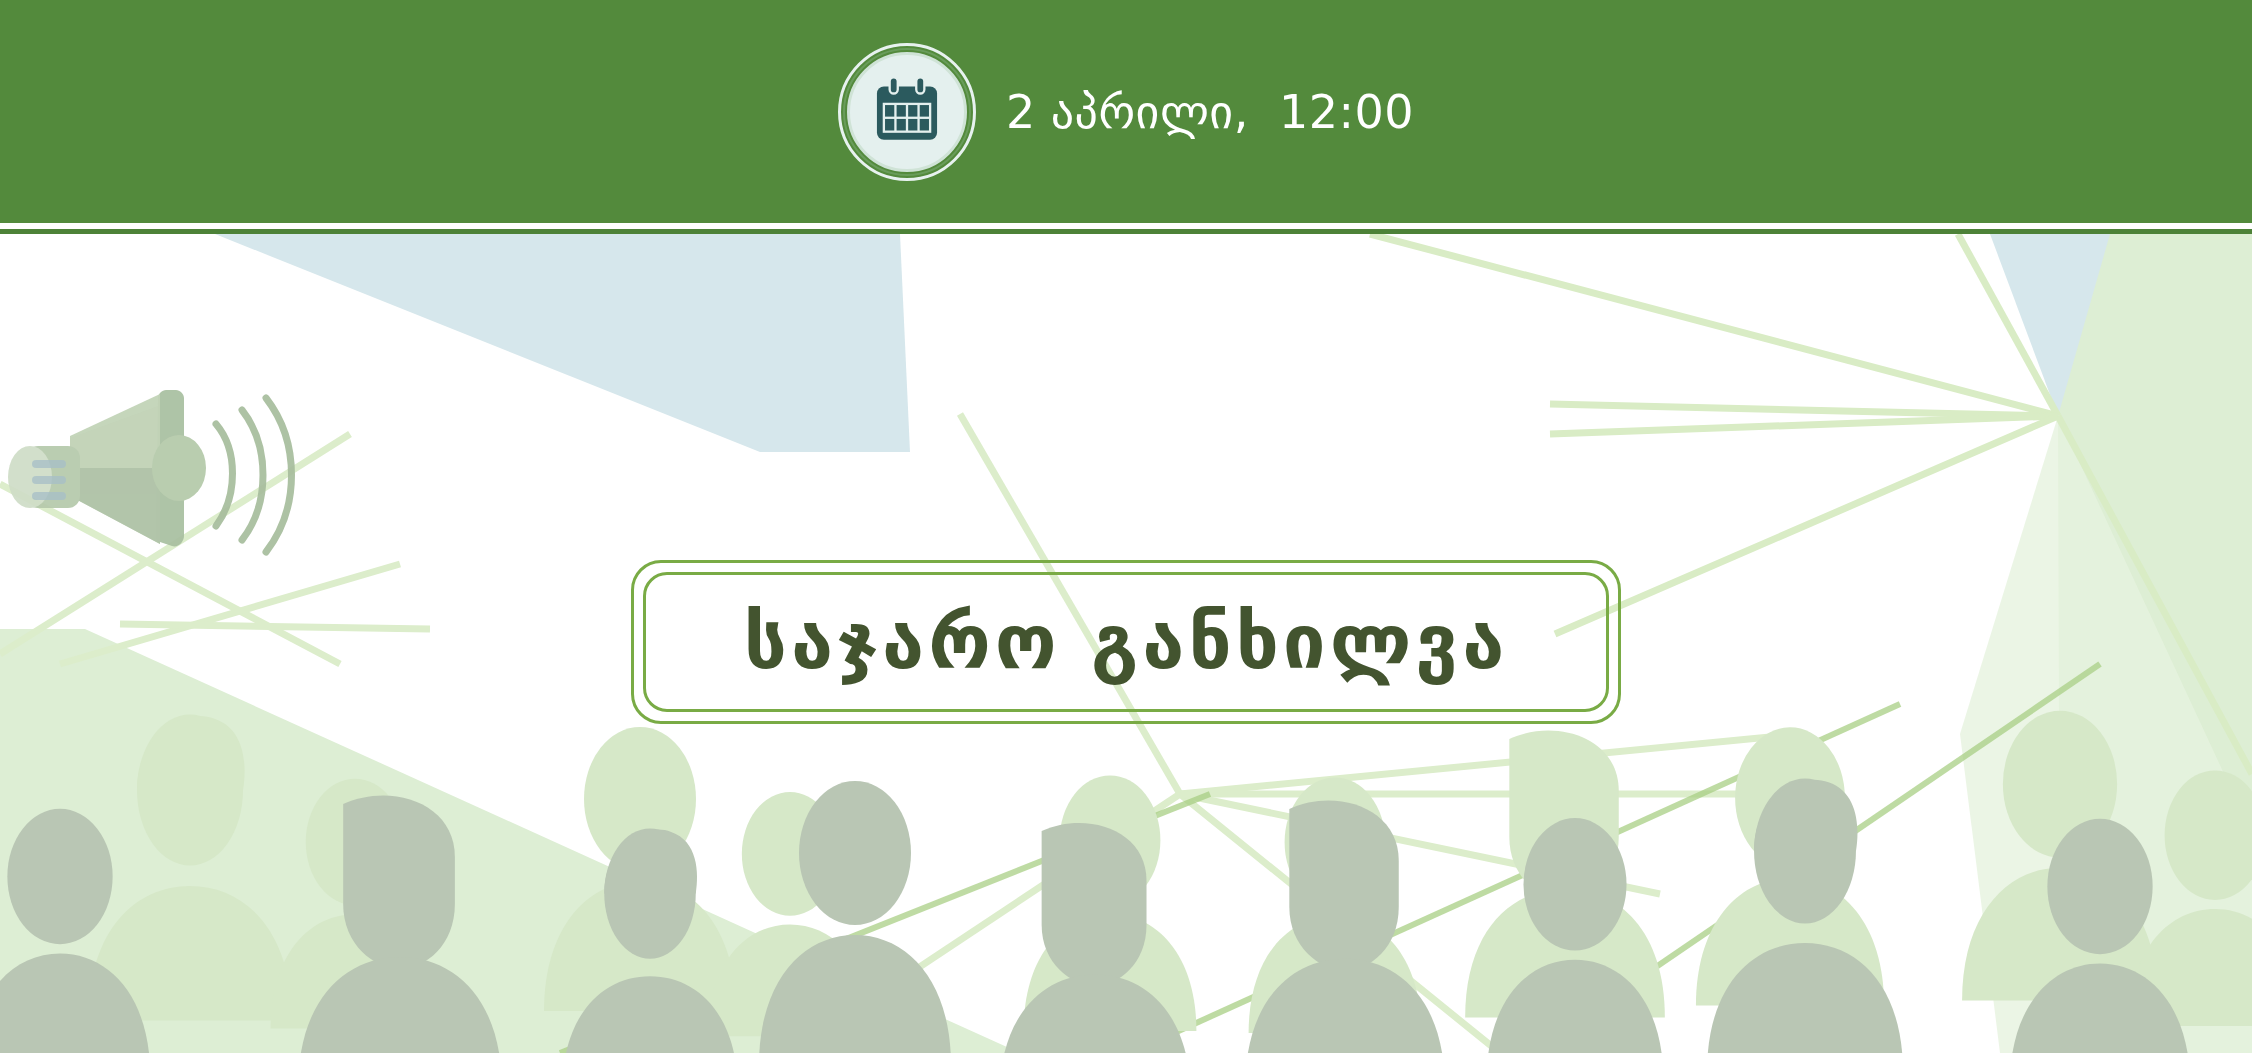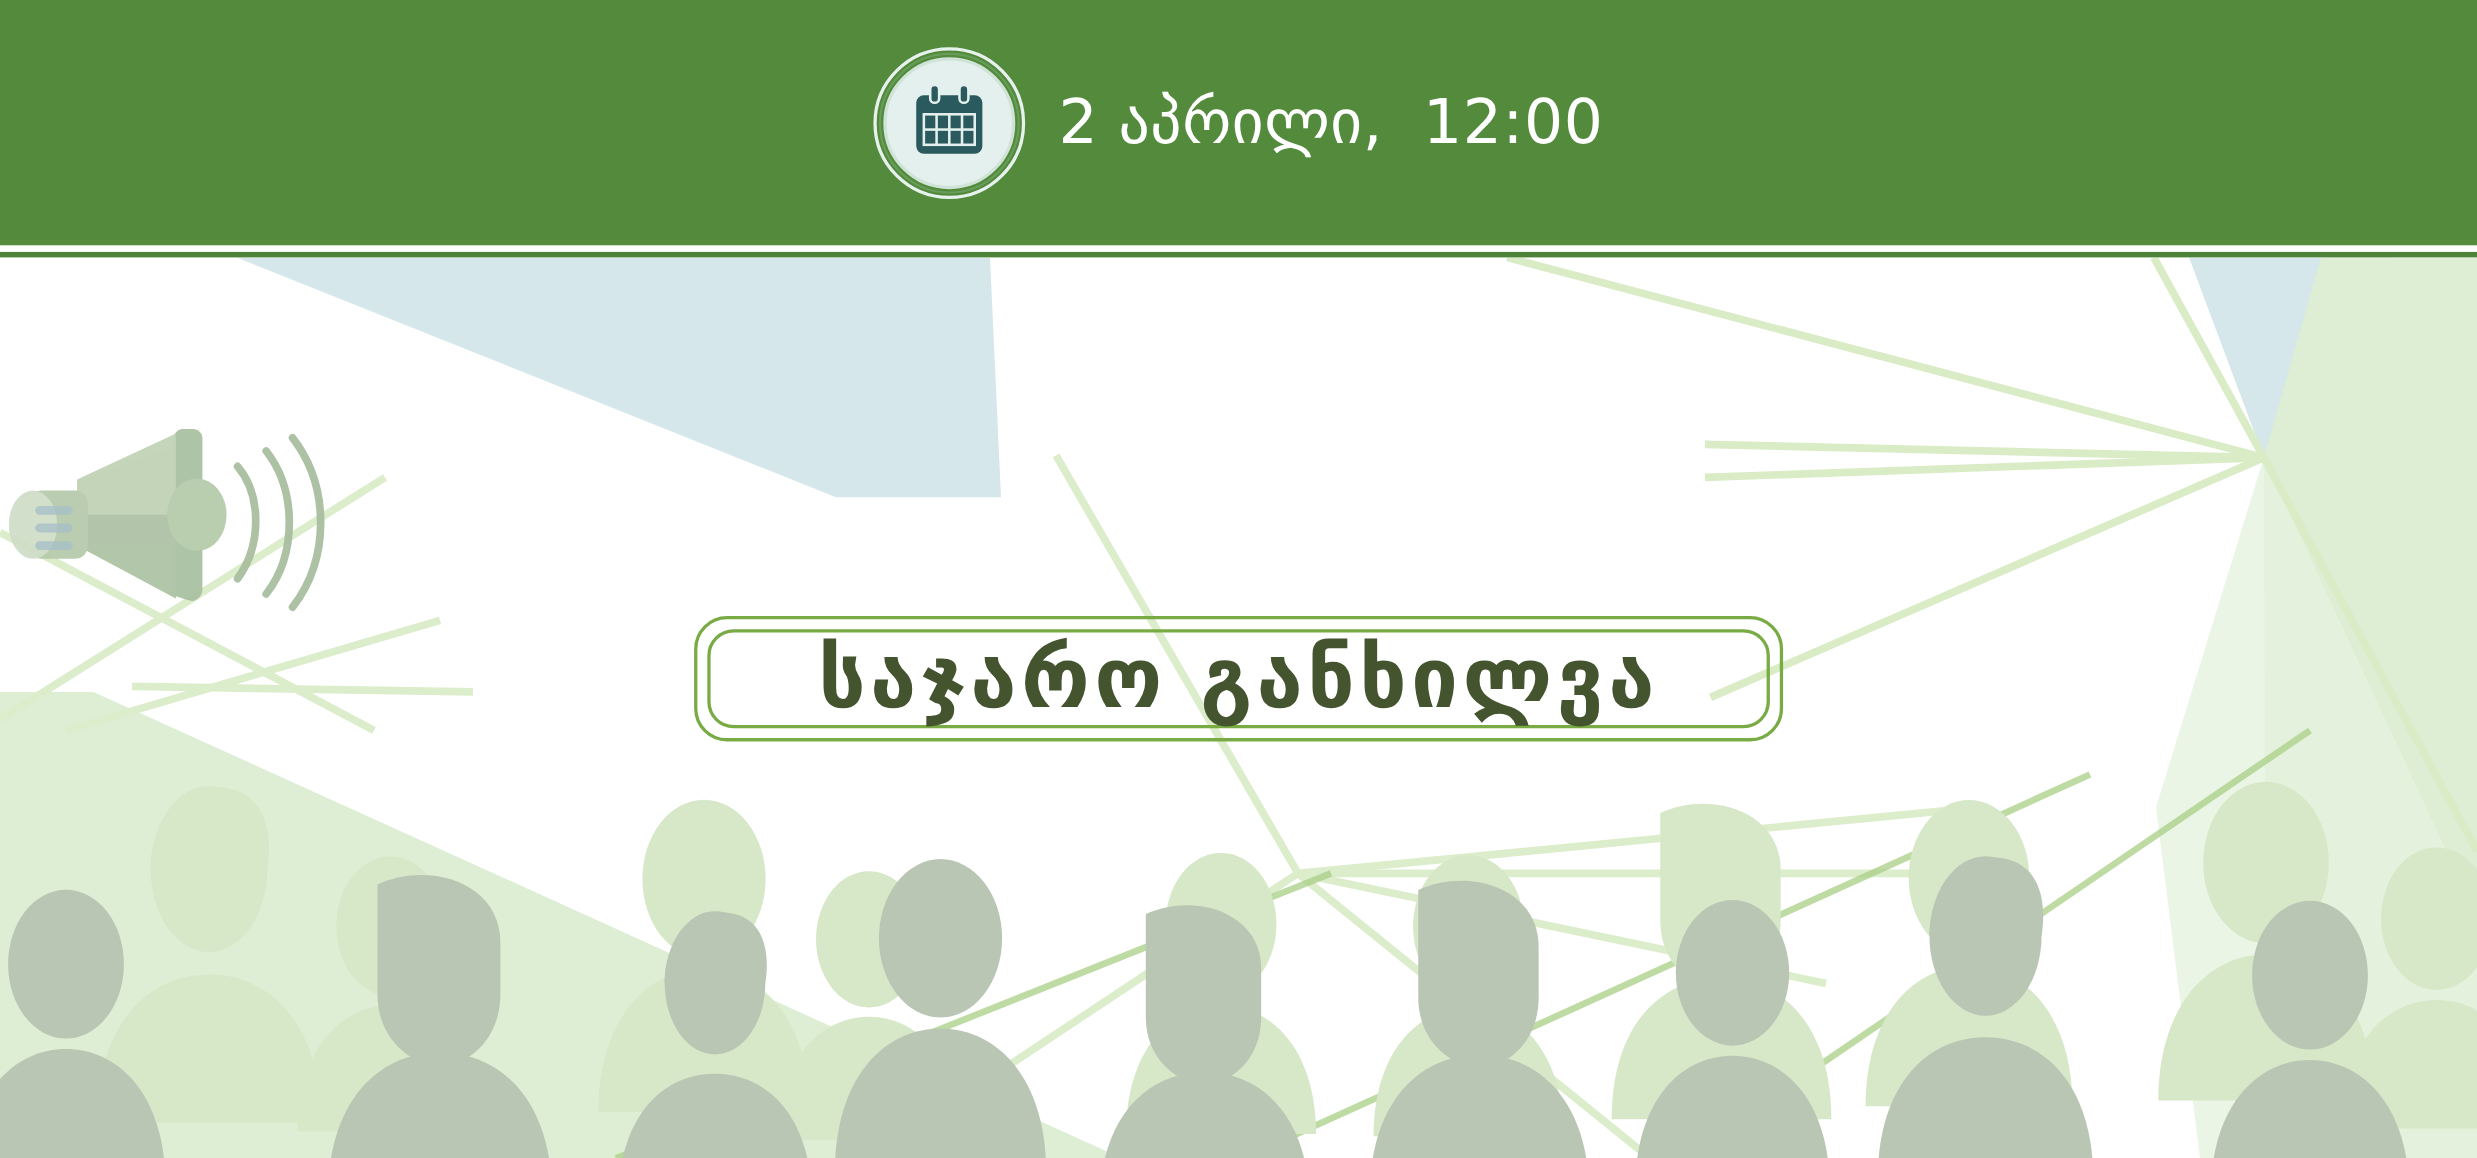--- a/index.html
+++ b/index.html
@@ -84,21 +84,21 @@
     position: absolute;
     left: 50%;
     top: 50%;
     transform: translate(-50%, -50%);
     width: 74px;
     height: 74px;
   }
 
   .header-date {
     color: #ffffff;
-    font-size: 56px;
+    font-size: 46px;
     line-height: 1;
     letter-spacing: .5px;
     white-space: pre;
     font-family: "DejaVu Sans", sans-serif;
   }
 
   
   .bg-layer {
     position: absolute;
     left: 0;
@@ -135,21 +135,21 @@
     z-index: 10;
     font-family: "DejaVu Sans", sans-serif;
   }
 
   .highlight-box {
     position: absolute;
     left: 50%;
     transform: translateX(-50%);
     top: 560px;
     width: 990px;
-    height: 114px;
+    height: 164px;
     border: 3px solid #79ab45;
     border-radius: 30px;
     box-sizing: border-box;
     z-index: 12;
     background: transparent;
   }
   .highlight-box-inner {
     position: absolute;
     inset: 9px;
     border: 3px solid #79ab45;

